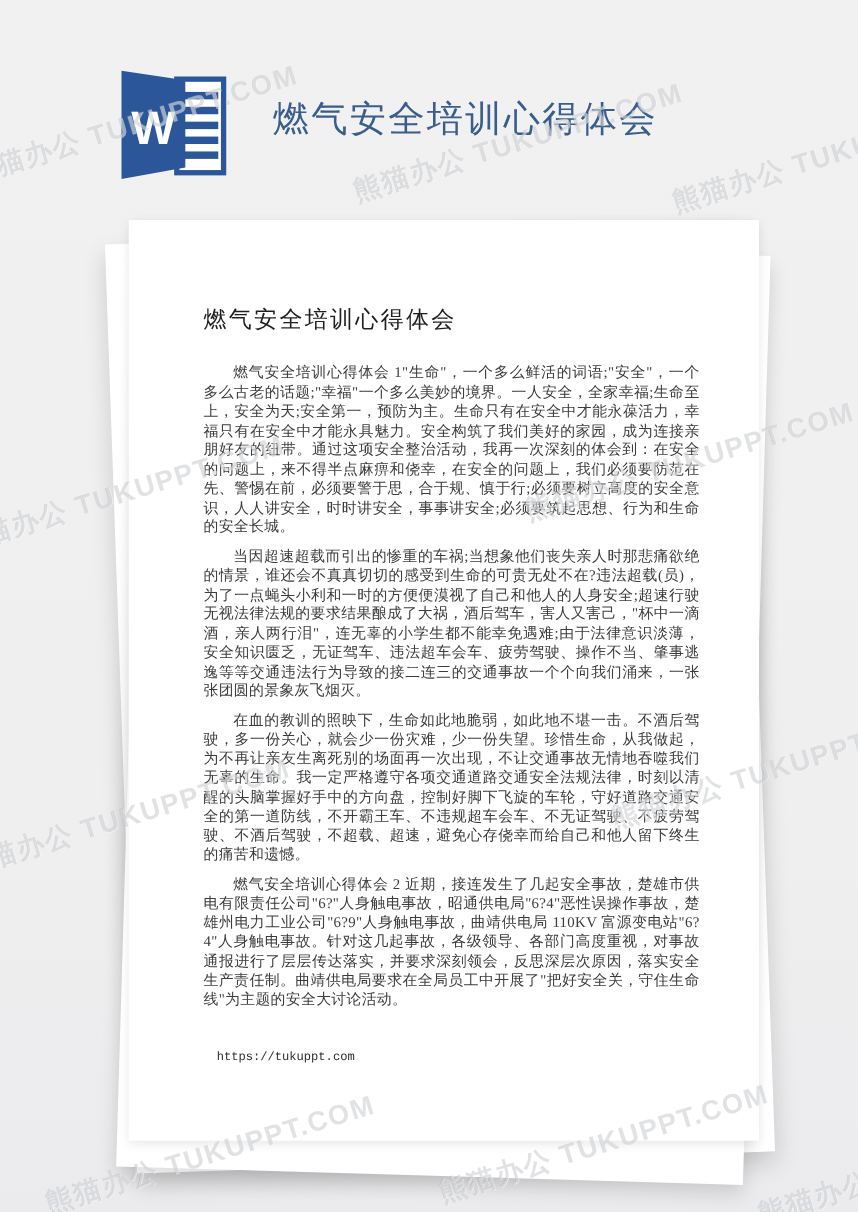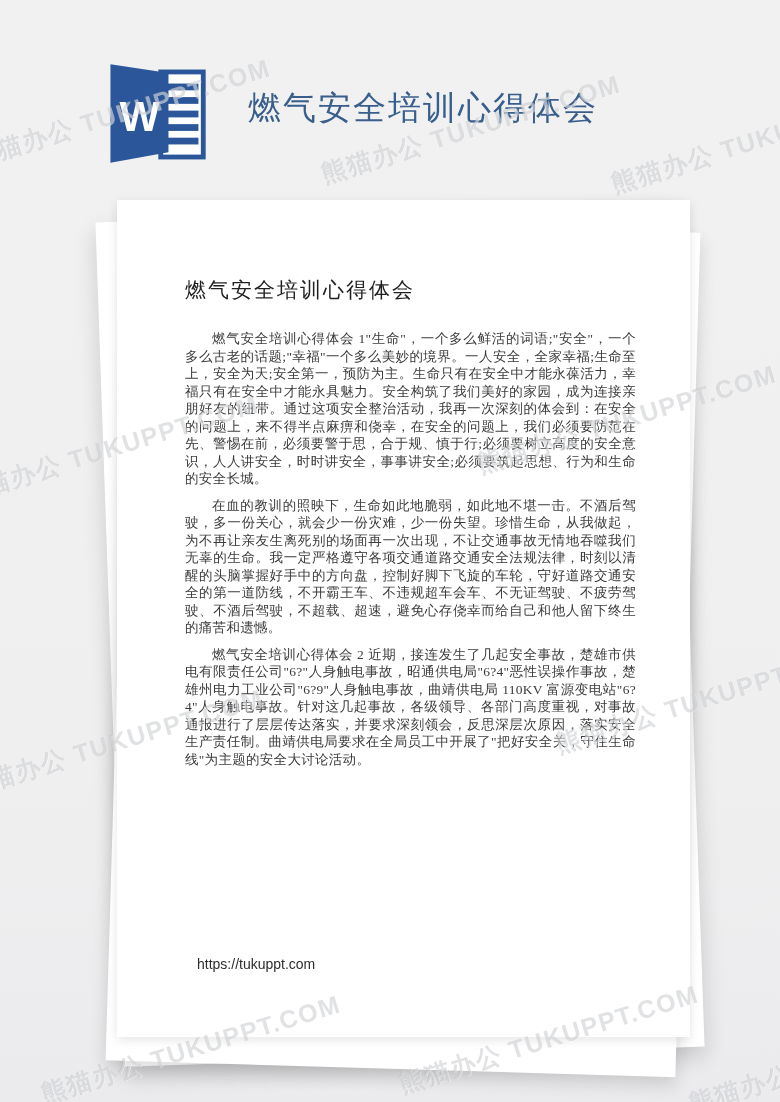--- a/index.html
+++ b/index.html
@@ -54,22 +54,22 @@
     color: #1f1f1f; margin-bottom: 26px;
   }
   .doc-body p {
     font-family: "Liberation Serif", "DejaVu Serif", serif;
     font-size: 13.5px; line-height: 17.5px; letter-spacing: 0.3px;
     color: #3b3b3b; text-align: justify; text-indent: 2em;
     margin-bottom: 9px;
   }
   .footer-link {
     position: absolute; left: 80px; top: 756px;
-    font-size: 14px; color: #2d2d2d; text-decoration: none;
-    font-family: Liberation Sans, sans-serif;
+    font-size: 11px; color: #2d2d2d; text-decoration: none;
+    font-family: Liberation Mono, monospace;
   }
 
   
   .watermarks { position: absolute; inset: 0; pointer-events: none; z-index: 40; }
   .wm {
     position: absolute; white-space: nowrap;
     font-family: "Liberation Sans", "DejaVu Sans", sans-serif;
     font-size: 25px; font-weight: 700; letter-spacing: 1.5px;
     color: rgba(148, 151, 158, 0.28);
     text-shadow: 0.5px 0.5px 0 rgba(255,255,255,0.55);
@@ -100,20 +100,21 @@
   </div>
 
   <div>
     <div class="sheet sheet-back"></div>
     <div class="sheet sheet-mid"></div>
 
     <article class="sheet page">
       <h2 class="doc-heading">燃气安全培训心得体会</h2>
       <div class="doc-body">
         <p>燃气安全培训心得体会 1"生命"，一个多么鲜活的词语;"安全"，一个多么古老的话题;"幸福"一个多么美妙的境界。一人安全，全家幸福;生命至上，安全为天;安全第一，预防为主。生命只有在安全中才能永葆活力，幸福只有在安全中才能永具魅力。安全构筑了我们美好的家园，成为连接亲朋好友的纽带。通过这项安全整治活动，我再一次深刻的体会到：在安全的问题上，来不得半点麻痹和侥幸，在安全的问题上，我们必须要防范在先、警惕在前，必须要警于思，合于规、慎于行;必须要树立高度的安全意识，人人讲安全，时时讲安全，事事讲安全;必须要筑起思想、行为和生命的安全长城。</p>
+        <p>当因超速超载而引出的惨重的车祸;当想象他们丧失亲人时那悲痛欲绝的情景，谁还会不真真切切的感受到生命的可贵无处不在?违法超载(员)，为了一点蝇头小利和一时的方便便漠视了自己和他人的人身安全;超速行驶无视法律法规的要求结果酿成了大祸，酒后驾车，害人又害己，"杯中一滴酒，亲人两行泪"，连无辜的小学生都不能幸免遇难;由于法律意识淡薄，安全知识匮乏，无证驾车、违法超车会车、疲劳驾驶、操作不当、肇事逃逸等等交通违法行为导致的接二连三的交通事故一个个向我们涌来，一张张团圆的景象灰飞烟灭。</p>
         <p>在血的教训的照映下，生命如此地脆弱，如此地不堪一击。不酒后驾驶，多一份关心，就会少一份灾难，少一份失望。珍惜生命，从我做起，为不再让亲友生离死别的场面再一次出现，不让交通事故无情地吞噬我们无辜的生命。我一定严格遵守各项交通道路交通安全法规法律，时刻以清醒的头脑掌握好手中的方向盘，控制好脚下飞旋的车轮，守好道路交通安全的第一道防线，不开霸王车、不违规超车会车、不无证驾驶、不疲劳驾驶、不酒后驾驶，不超载、超速，避免心存侥幸而给自己和他人留下终生的痛苦和遗憾。</p>
         <p>燃气安全培训心得体会 2 近期，接连发生了几起安全事故，楚雄市供电有限责任公司"6?"人身触电事故，昭通供电局"6?4"恶性误操作事故，楚雄州电力工业公司"6?9"人身触电事故，曲靖供电局 110KV 富源变电站"6?4"人身触电事故。针对这几起事故，各级领导、各部门高度重视，对事故通报进行了层层传达落实，并要求深刻领会，反思深层次原因，落实安全生产责任制。曲靖供电局要求在全局员工中开展了"把好安全关，守住生命线"为主题的安全大讨论活动。</p>
       </div>
       <a class="footer-link">https://tukuppt.com</a>
     </article>
   </div>
 
   <div class="watermarks">
     <span class="wm" style="left:-28px; top:142px;">熊猫办公 TUKUPPT.COM</span>
     <span class="wm" style="left:322px; top:158px;">熊猫办公 TUKUPPT.COM</span>

